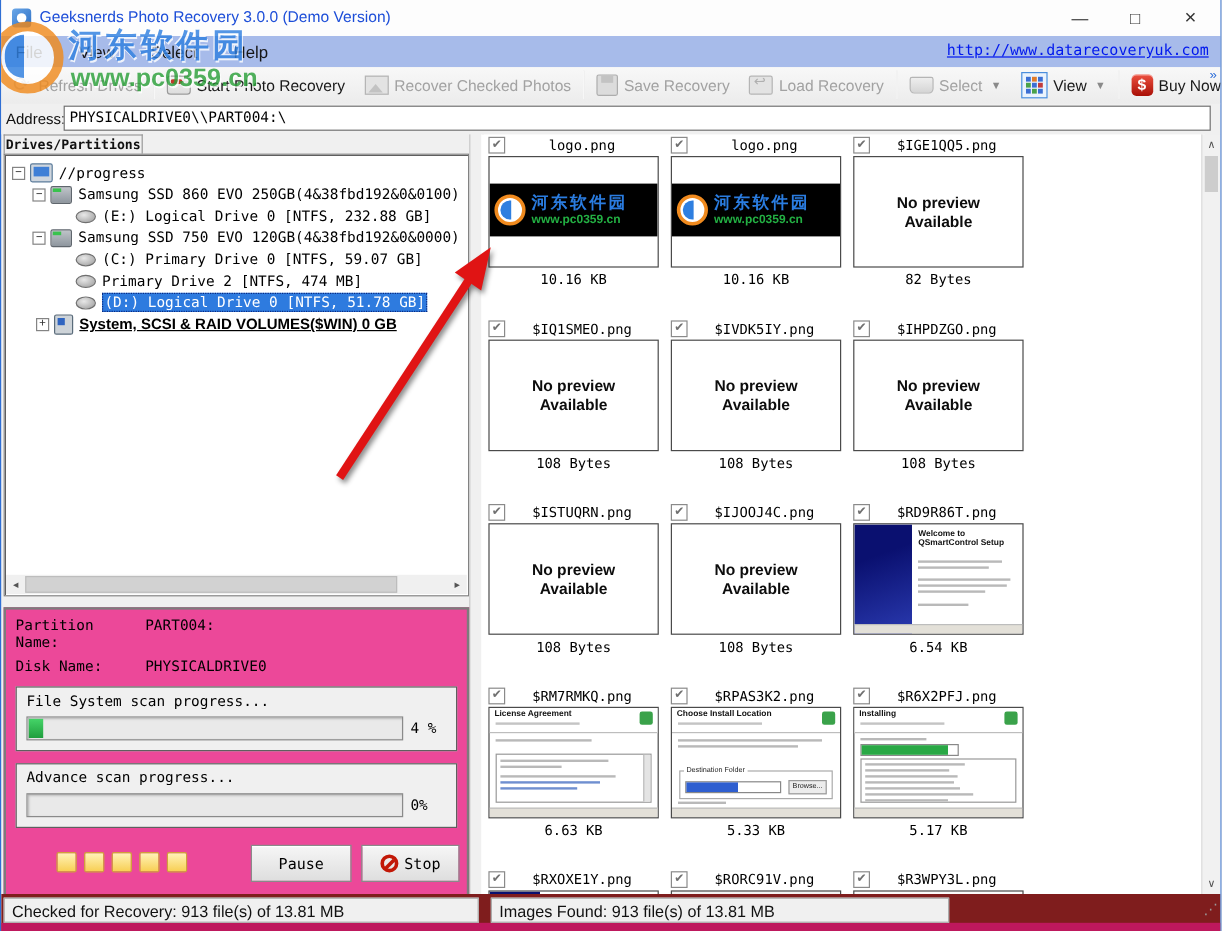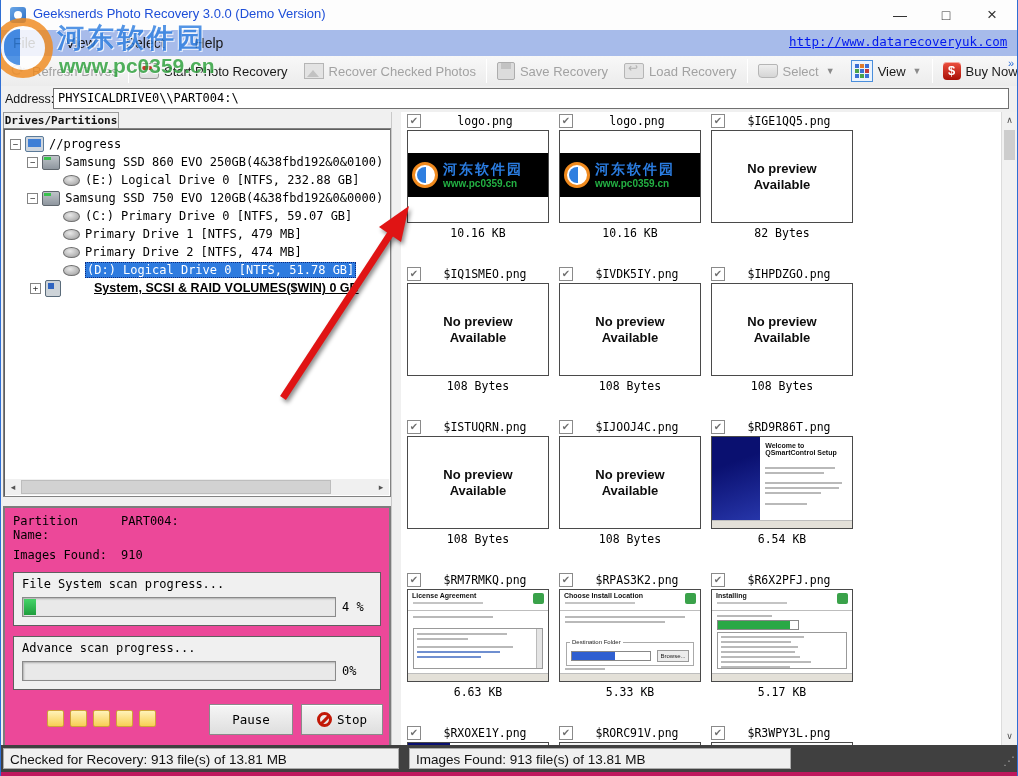--- a/index.html
+++ b/index.html
@@ -68,21 +68,21 @@
   .ticon{margin-right:5px;flex:none;display:inline-block;}
   .ic-computer{width:17px;height:14px;background:#cfd6de;border:1px solid #5b7b9a;border-radius:2px;position:relative;}
   .ic-computer:after{content:"";position:absolute;left:2px;top:2px;right:2px;bottom:4px;background:#3f7fd6;}
   .ic-disk{width:16px;height:13px;background:linear-gradient(#bfc4c9,#8e969e);border:1px solid #5f666d;border-radius:2px;position:relative;}
   .ic-disk:after{content:"";position:absolute;left:1px;top:1px;width:7px;height:3px;background:#39c24d;}
   .ic-part{width:15px;height:9px;background:radial-gradient(ellipse at 40% 35%,#e8e8e8,#9a9a9a);border:1px solid #6f6f6f;border-radius:50%;}
   .ic-raid{width:14px;height:15px;background:#cdd3d8;border:1px solid #5a6b7a;border-radius:2px;position:relative;}
   .ic-raid:after{content:"";position:absolute;left:2px;top:2px;width:6px;height:6px;background:#2f64c0;}
   .tlabel{overflow:hidden;}
   .trow.selected .tlabel{background:#2e7bdf;color:#fff;border:1px dotted #0a2a80;padding:0 1px;}
-  .trow.sysline .tlabel{font-family:"Liberation Sans",sans-serif;font-weight:bold;text-decoration:underline;font-size:12.5px;margin-left:28px;}
+  .trow.sysline .tlabel{font-family:"Liberation Sans",sans-serif;font-weight:bold;text-decoration:underline;font-size:12.5px;}
   .hscroll{position:absolute;left:1px;right:1px;bottom:1px;height:16px;background:#f0f0f0;display:flex;align-items:center;}
   .harrow{width:16px;height:16px;text-align:center;line-height:16px;font-size:9px;color:#555;flex:none;}
   .hthumb{height:12px;background:#d2d2d2;border:1px solid #bdbdbd;flex:1;margin-right:42px;}
 
   
   .vsplit{position:absolute;left:390px;top:112px;width:10px;height:633px;background:#f0f0f0;border-left:1px solid #c9c9c9;border-right:1px solid #c9c9c9;}
 
   
   .infopanel{position:absolute;left:2px;top:506px;width:388px;height:279px;background:#ec4899;border:2px solid #7c7c7c;box-sizing:border-box;}
   .inforow{display:flex;font-size:12px;margin:6px 0 0 8px;}
@@ -146,21 +146,21 @@
   .t-info{background:#f2f2f2;}
   .t-buttons{background:#fafafa;}
 
   
   .vscroll{position:absolute;right:0;top:112px;width:15px;height:633px;background:#f1f1f1;border-left:1px solid #dcdcdc;}
   .varrow{position:absolute;left:0;width:15px;height:17px;text-align:center;font-size:9px;color:#505050;line-height:17px;}
   .varrow.up{top:0;} .varrow.down{bottom:0;}
   .vthumb{position:absolute;left:2px;top:18px;width:11px;height:30px;background:#cdcdcd;}
 
   
-  .statusbar{position:absolute;left:0;bottom:0;width:100%;height:31px;background:#404040;border-bottom:4px solid #be185d;box-sizing:border-box;text-decoration:underline;}
+  .statusbar{position:absolute;left:0;bottom:0;width:100%;height:31px;background:#7f1d1d;border-bottom:7px solid #be185d;box-sizing:border-box;text-decoration:underline;}
   .sbox{position:absolute;top:3px;height:21px;border:1px solid #ababab;background:#f0f0f0;font-size:13.5px;line-height:21px;
         padding-left:6px;color:#111;white-space:nowrap;overflow:hidden;box-sizing:border-box;}
   .sbox.left{left:2px;width:396px;}
   .sbox.right{left:408px;width:382px;}
   .grip{position:absolute;right:2px;bottom:4px;font-size:12px;color:#9a9a9a;}
 
   
   .watermark{position:absolute;left:0;top:16px;width:230px;height:72px;opacity:.82;pointer-events:none;}
   .wm-globe{position:absolute;left:-8px;top:2px;width:60px;height:60px;border-radius:50%;background:#fff;border:8px solid #f08a1e;box-sizing:border-box;}
   .wm-globe:after{content:"";position:absolute;left:3px;top:3px;width:16px;height:36px;background:#2f7fe0;border-radius:18px 0 0 18px;}
@@ -274,25 +274,20 @@
         <span class="tlabel">Samsung SSD 750 EVO 120GB(4&amp;38fbd192&amp;0&amp;0000) 120.03</span>
       </div>
       <div class="trow">
         <span class="sp" style="width:55px"></span>
         <span class="ticon ic-part"></span>
         <span class="tlabel">(C:) Primary Drive 0 [NTFS, 59.07 GB]</span>
       </div>
       <div class="trow">
         <span class="sp" style="width:55px"></span>
         <span class="ticon ic-part"></span>
-        <span class="tlabel">Primary Drive 1 [NTFS, 479 MB]</span>
-      </div>
-      <div class="trow">
-        <span class="sp" style="width:55px"></span>
-        <span class="ticon ic-part"></span>
         <span class="tlabel">Primary Drive 2 [NTFS, 474 MB]</span>
       </div>
       <div class="trow selected">
         <span class="sp" style="width:55px"></span>
         <span class="ticon ic-part"></span>
         <span class="tlabel">(D:) Logical Drive 0 [NTFS, 51.78 GB]</span>
       </div>
       <div class="trow sysline">
         <span class="sp" style="width:22px"></span>
         <span class="exp">+</span>
@@ -308,22 +303,22 @@
   </div>
 
   <div class="vsplit"></div>
 
   <div class="infopanel mono">
     <div class="inforow">
       <span class="lbl">Partition Name:</span>
       <span>PART004:</span>
     </div>
     <div class="inforow">
-      <span class="lbl">Images Found:</span>
-      <span>910</span>
+      <span class="lbl">Disk Name:</span>
+      <span>PHYSICALDRIVE0</span>
     </div>
 
     <div class="groupbox">
       <span class="glabel">File System scan progress...</span>
       <div class="pbar-row">
         <div class="ptrack">
           <div class="pfill" style="width:4%"></div>
         </div>
         <span class="pval">4 %</span>
       </div>

